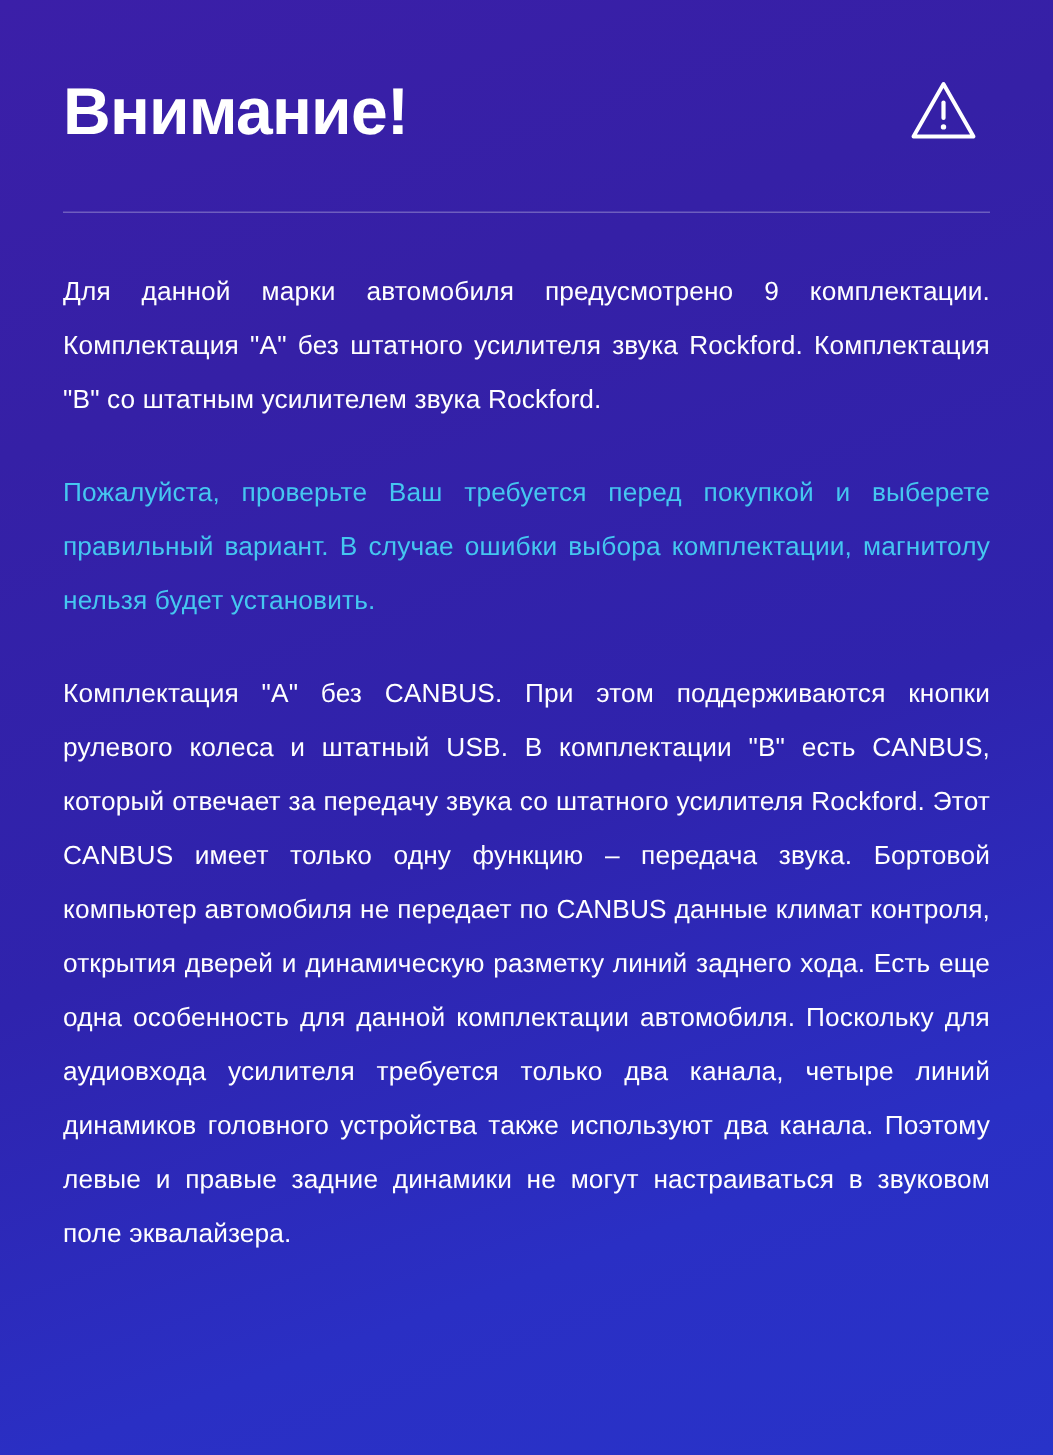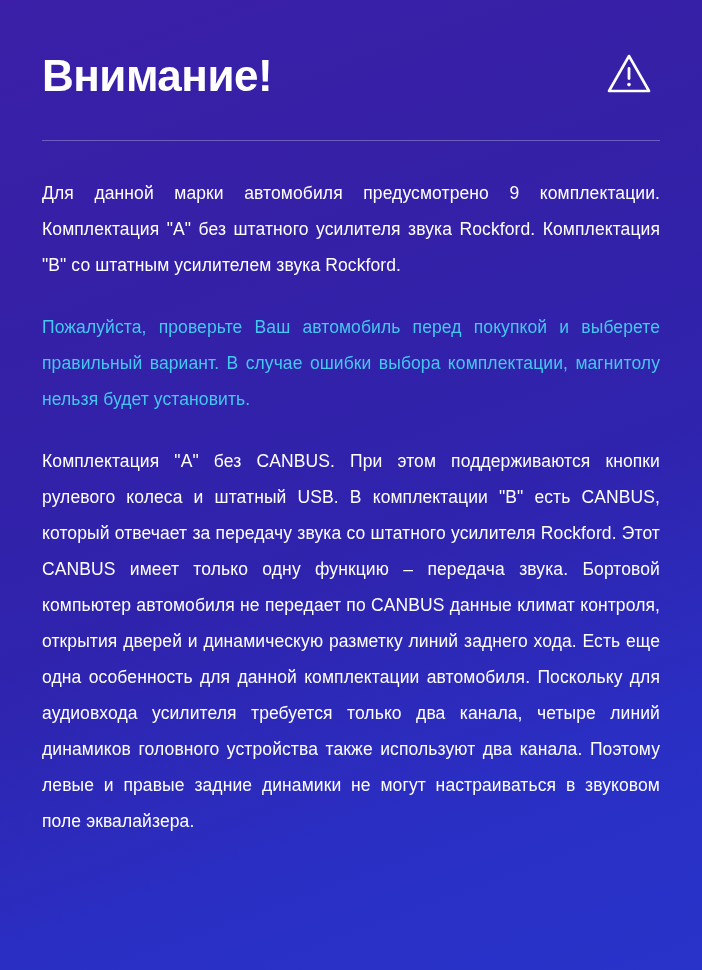--- a/index.html
+++ b/index.html
@@ -15,21 +15,21 @@
   }
   .page {
     position: relative;
     width: 702px;
     height: 970px;
     box-sizing: border-box;
     padding: 44px 42px 0 42px;
   }
   .header {
     display: flex;
-    align-items: flex-end;
+    align-items: center;
     justify-content: space-between;
   }
   .title {
     color: #ffffff;
     font-size: 44px;
     font-weight: bold;
     letter-spacing: -0.5px;
     line-height: 1.1;
     margin: 0;
     padding-top: 6px;
@@ -77,17 +77,17 @@
         <rect x="21.6" y="15" width="2.8" height="13" rx="1.4" fill="#ffffff"></rect>
         <circle cx="23" cy="32.6" r="1.8" fill="#ffffff"></circle>
       </svg>
     </span>
   </div>
 
   <div class="divider"></div>
 
   <div class="body-text">
     <p class="para">Для данной марки автомобиля предусмотрено 9 комплектации. Комплектация "А" без штатного усилителя звука Rockford. Комплектация "В" со штатным усилителем звука Rockford.</p>
-    <p class="para highlight">Пожалуйста, проверьте Ваш автомобиль перед покупкой и выберете правильный вариант. В случае ошибки выбора комплектации, магнитолу нельзя будет установить.</p>
+    <p class="para highlight">Пожалуйста, проверьте Ваш требуется перед покупкой и выберете правильный вариант. В случае ошибки выбора комплектации, магнитолу нельзя будет установить.</p>
     <p class="para">Комплектация "А" без CANBUS. При этом поддерживаются кнопки рулевого колеса и штатный USB. В комплектации "В" есть CANBUS, который отвечает за передачу звука со штатного усилителя Rockford. Этот CANBUS имеет только одну функцию – передача звука. Бортовой компьютер автомобиля не передает по CANBUS данные климат контроля, открытия дверей и динамическую разметку линий заднего хода. Есть еще одна особенность для данной комплектации автомобиля. Поскольку для аудиовхода усилителя требуется только два канала, четыре линий динамиков головного устройства также используют два канала. Поэтому левые и правые задние динамики не могут настраиваться в звуковом поле эквалайзера.</p>
   </div>
 
 </div>
 
 </body></html>

